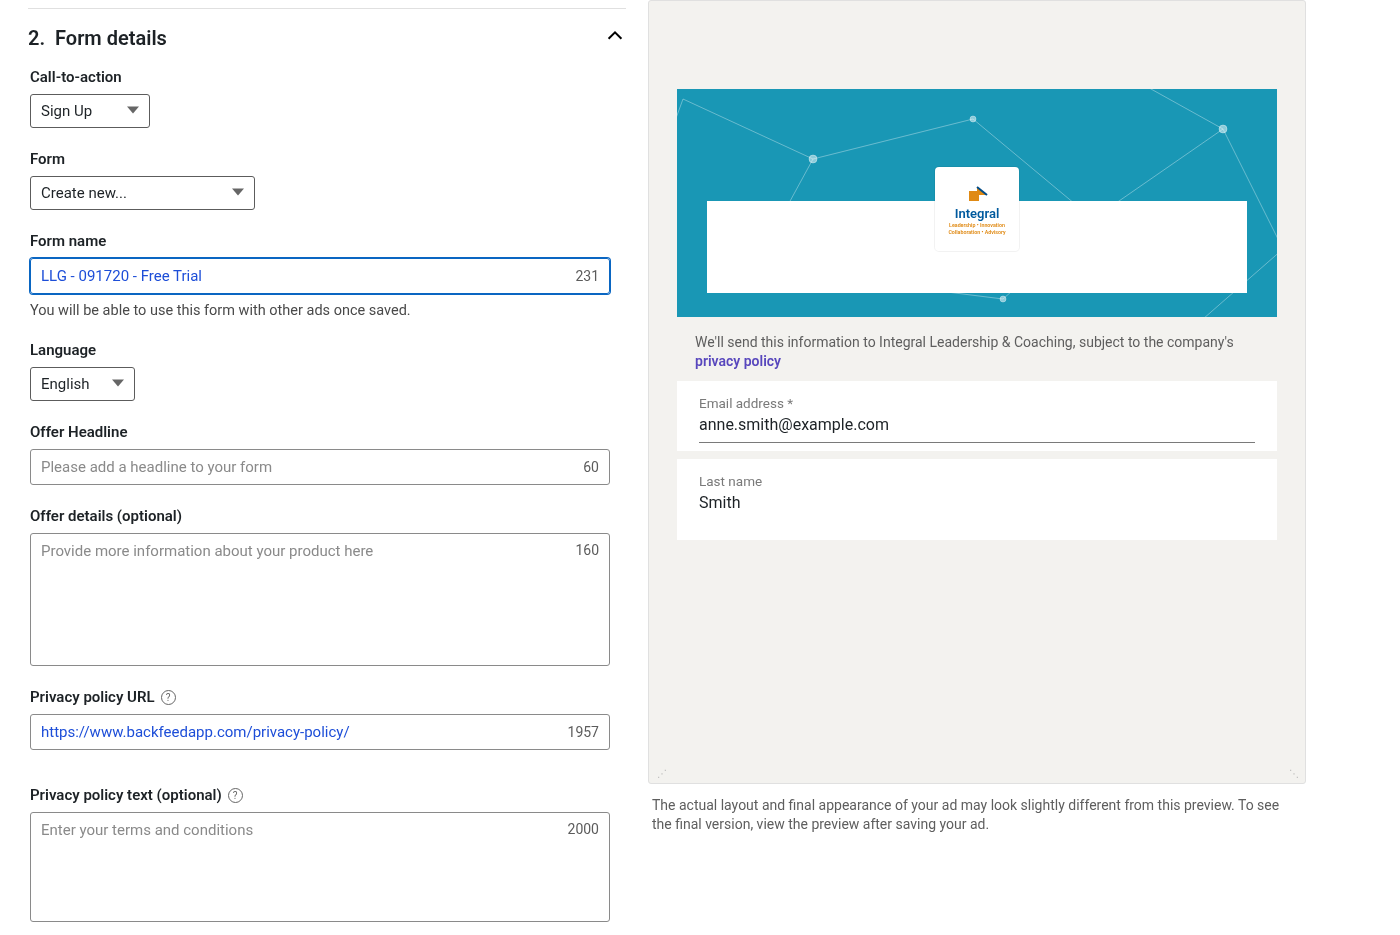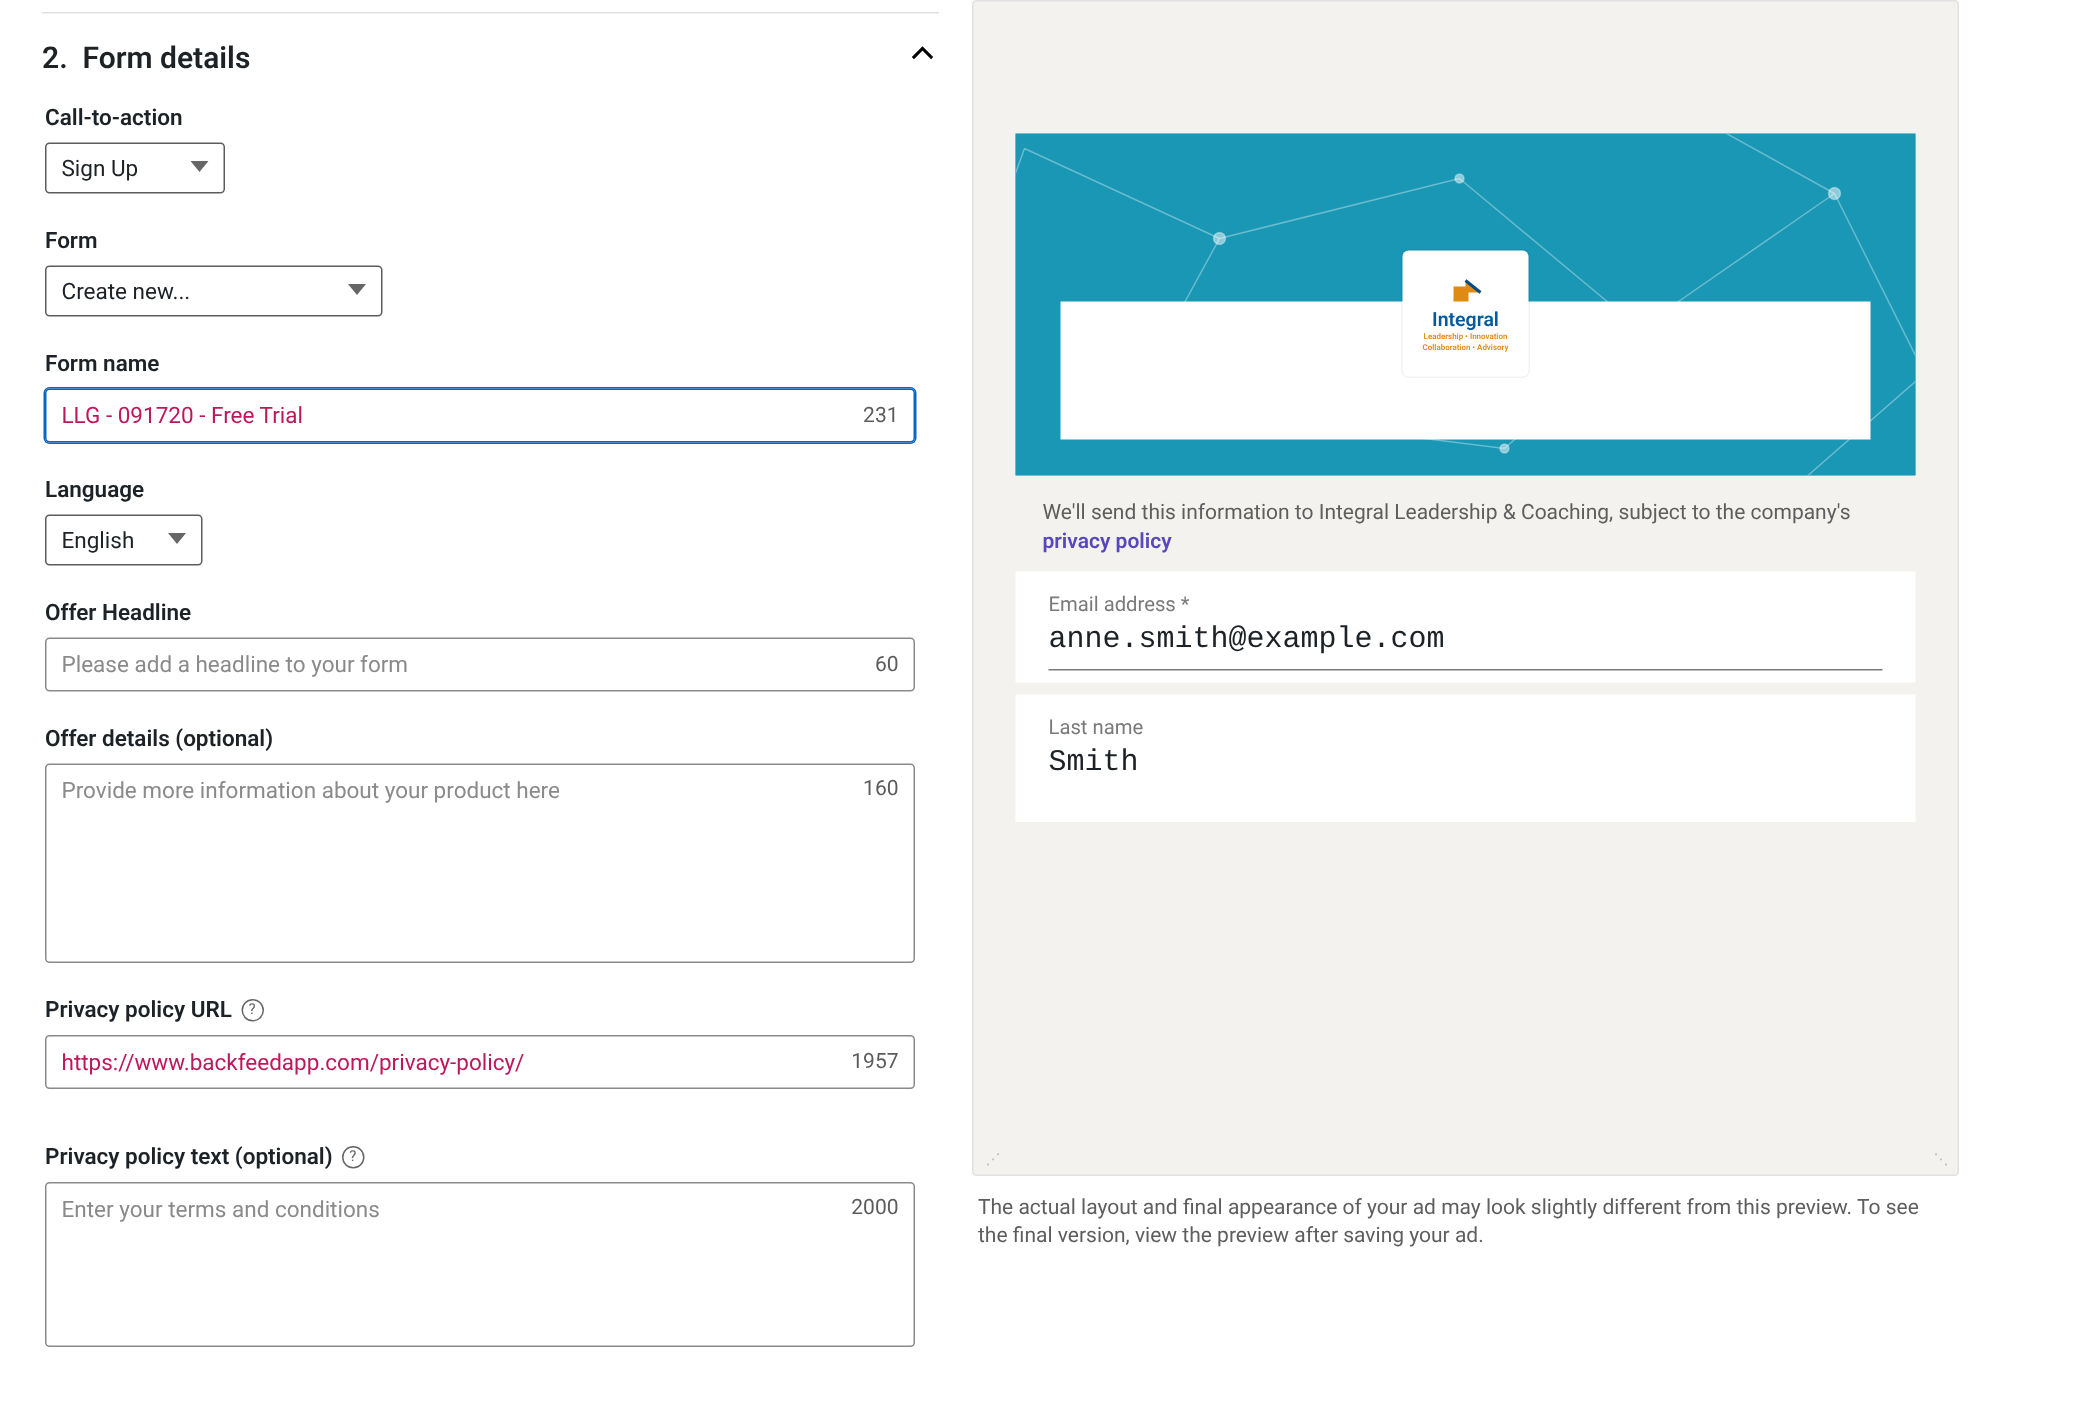--- a/index.html
+++ b/index.html
@@ -74,21 +74,21 @@
     align-items: center;
     justify-content: space-between;
     gap: 10px;
   }
   .text-input.focused { border: 1px solid #0a66c2; box-shadow: 0 0 0 1px #0a66c2; }
   .text-area { align-items: flex-start; }
   .text-area.h100 { height: 133px; }
   .text-area.h90 { height: 110px; }
   .input-inner {
     border: none; outline: none; width: 100%;
-    font-size: 15px; font-family: inherit; color: #be185d;
+    font-size: 15px; font-family: inherit; color: #1d4ed8;
     background: transparent;
   }
   .input-inner::placeholder { color: #8a8a8a; }
   textarea.input-inner { resize: none; height: 100%; }
   .char-count { color: #5c5c5c; font-size: 14px; flex: 0 0 auto; }
   .hint { font-size: 14.5px; color: #4a4a4a; margin-top: 8px; }
 
   
   .right-panel {
     flex: 0 0 686px;
@@ -148,21 +148,21 @@
 
   .preview-fields {
     margin: 10px 28px 0 28px;
   }
   .pf-card {
     background: #fff;
     padding: 14px 22px 6px 22px;
     margin-bottom: 8px;
   }
   .pf-label { font-size: 13.5px; color: #7a7a7a; margin-bottom: 4px; }
-  .pf-value { font-size: 20px; color: #1d2226; padding-bottom: 8px; font-family: Liberation Mono, monospace; }
+  .pf-value { font-size: 16px; color: #1d2226; padding-bottom: 8px; }
   .pf-underline { border-bottom: 1px solid #7a7a7a; margin-bottom: 2px; }
   .pf-row { margin-bottom: 14px; }
 
   .submit-row { margin: 14px 16px 0 16px; border-top: 1px solid #e0e0e0; padding-top: 14px; }
   .submit-btn {
     background: #0a66c2;
     color: #fff;
     border: none;
     width: 100%;
     padding: 11px 0;
@@ -222,20 +222,21 @@
         </span>
       </div>
     </div>
 
     <div class="field-group">
       <div class="field-label">Form name</div>
       <div class="text-input focused">
         <input class="input-inner" value="LLG - 091720 - Free Trial" style="">
         <span class="char-count">231</span>
       </div>
+      <div class="hint">You will be able to use this form with other ads once saved.</div>
     </div>
 
     <div class="field-group">
       <div class="field-label">Language</div>
       <div class="select" style="min-width:105px;">
         <span>English</span>
         <span class="dropdown-caret">
           <svg viewBox="0 0 10 6">
               <path d="M0 0 L5 6 L10 0 Z"></path>
             </svg>

